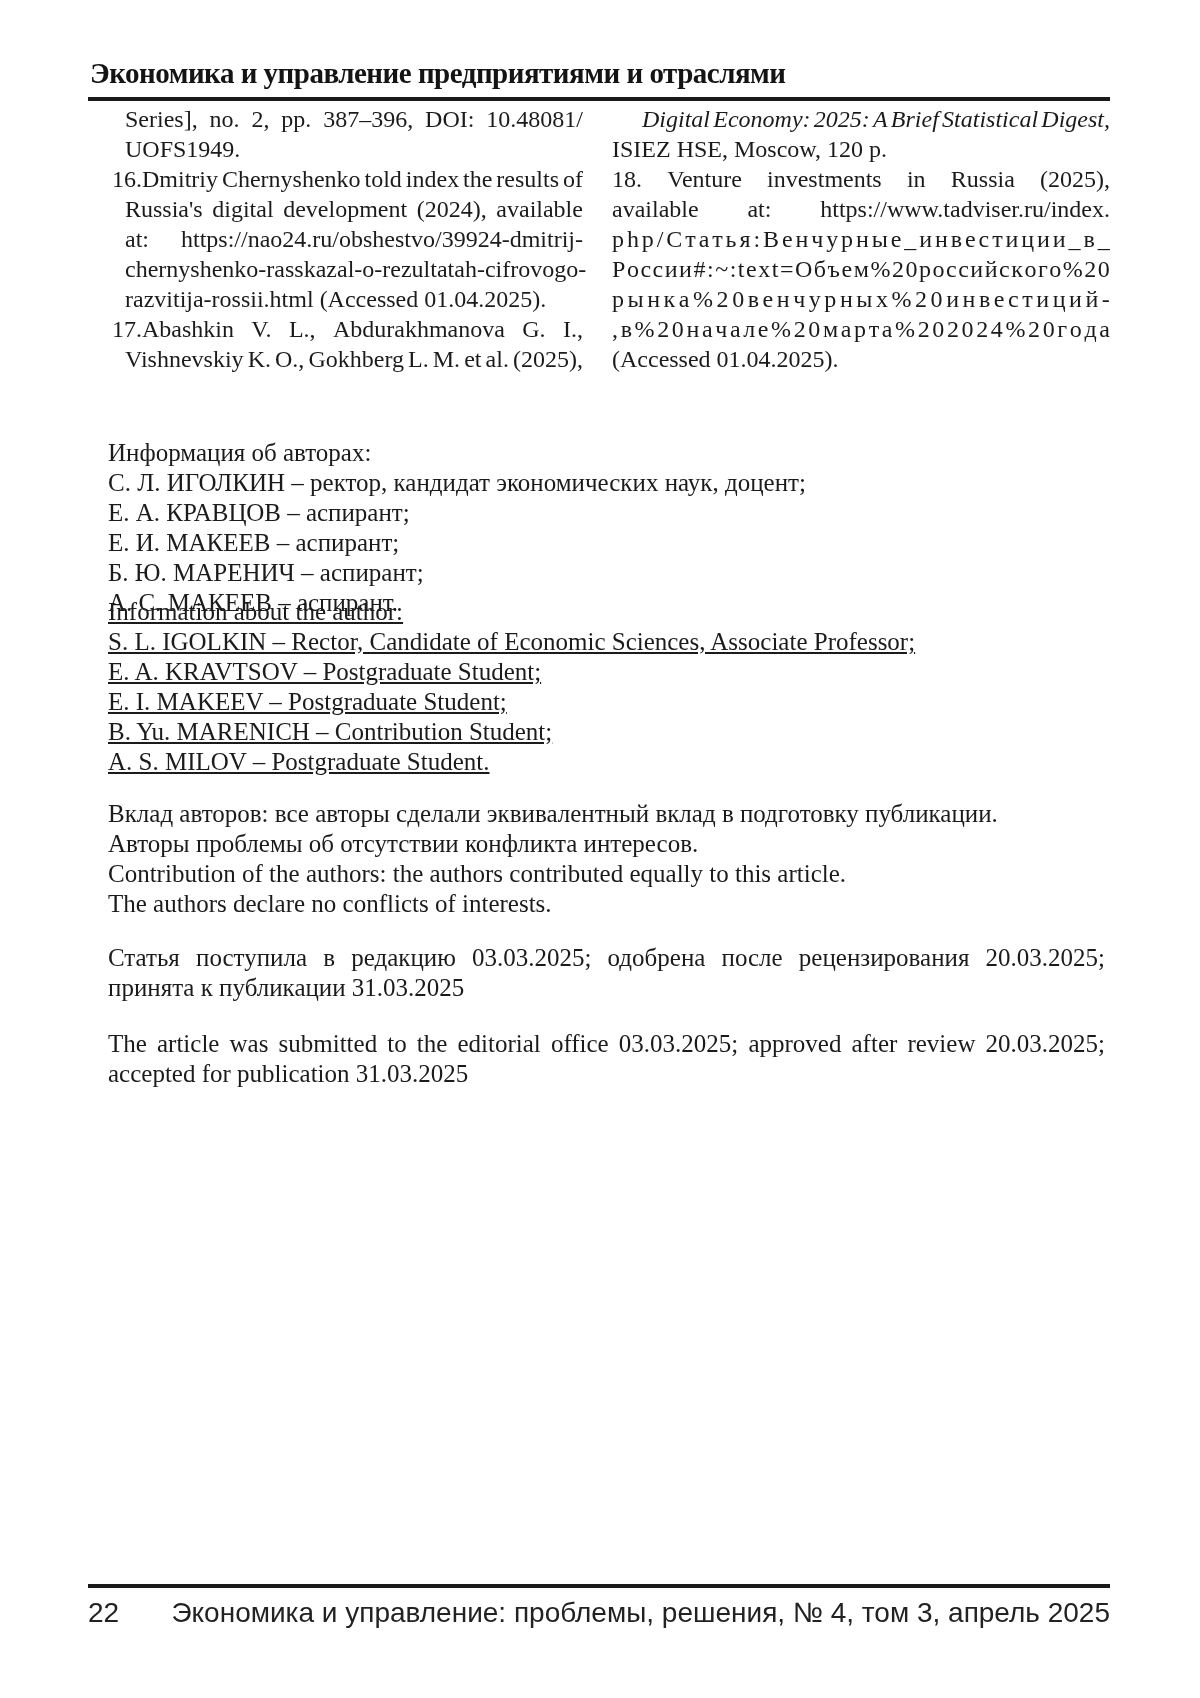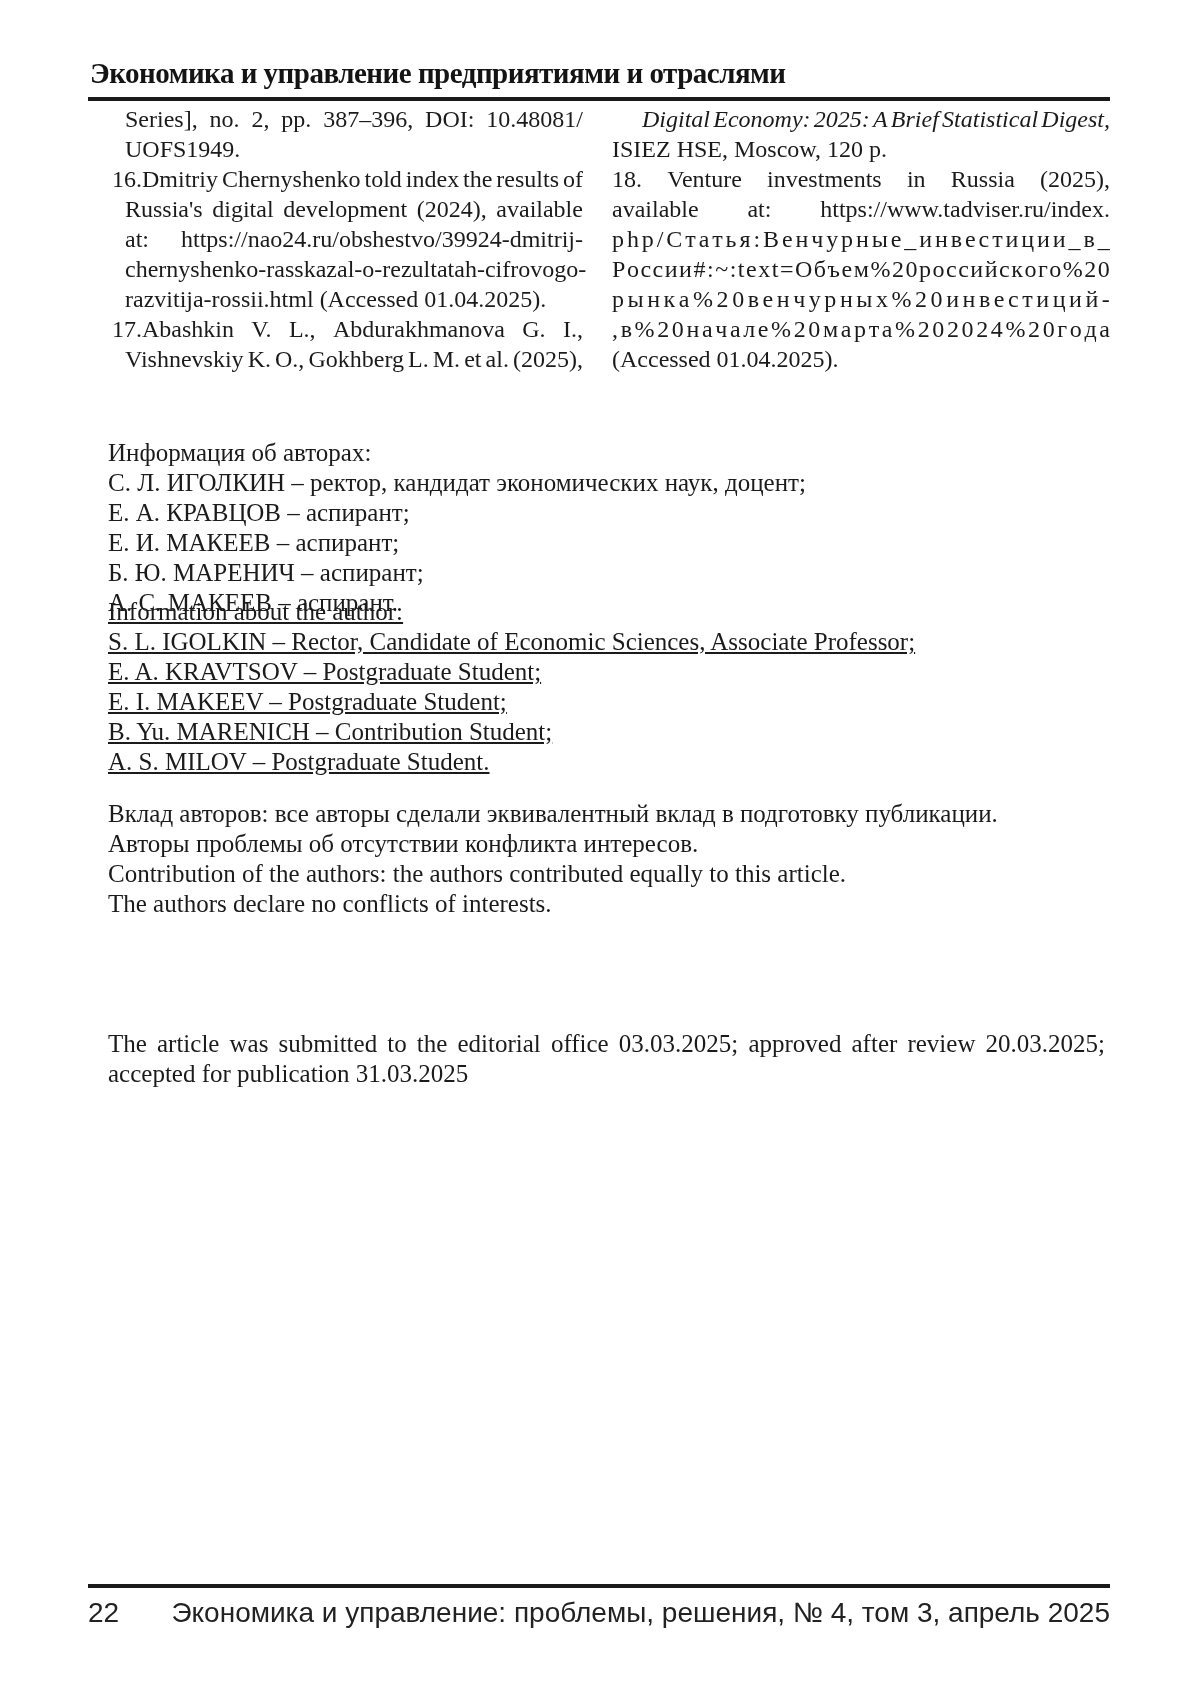--- a/index.html
+++ b/index.html
@@ -376,20 +376,23 @@
 
   <section class="block b-contrib">
     <div>
         <div class="line">Вклад авторов: все авторы сделали эквивалентный вклад в подготовку публикации.</div>
         <div class="line">Авторы проблемы об отсутствии конфликта интересов.</div>
         <div class="line">Contribution of the authors: the authors contributed equally to this article.</div>
         <div class="line">The authors declare no conflicts of interests.</div>
       </div>
   </section>
 
+  <section class="block b-dates-ru">
+    <p>Статья поступила в редакцию 03.03.2025; одобрена после рецензирования 20.03.2025; принята к публикации 31.03.2025</p>
+  </section>
 
   <section class="block b-dates-en">
     <p>The article was submitted to the editorial office 03.03.2025; approved after review 20.03.2025; accepted for publication 31.03.2025</p>
   </section>
 
   <footer class="ftr">
     <div class="rule"></div>
     <div class="ftr-row">
       <span>22</span>
       <span>Экономика и управление: проблемы, решения, № 4, том 3, апрель 2025</span>

